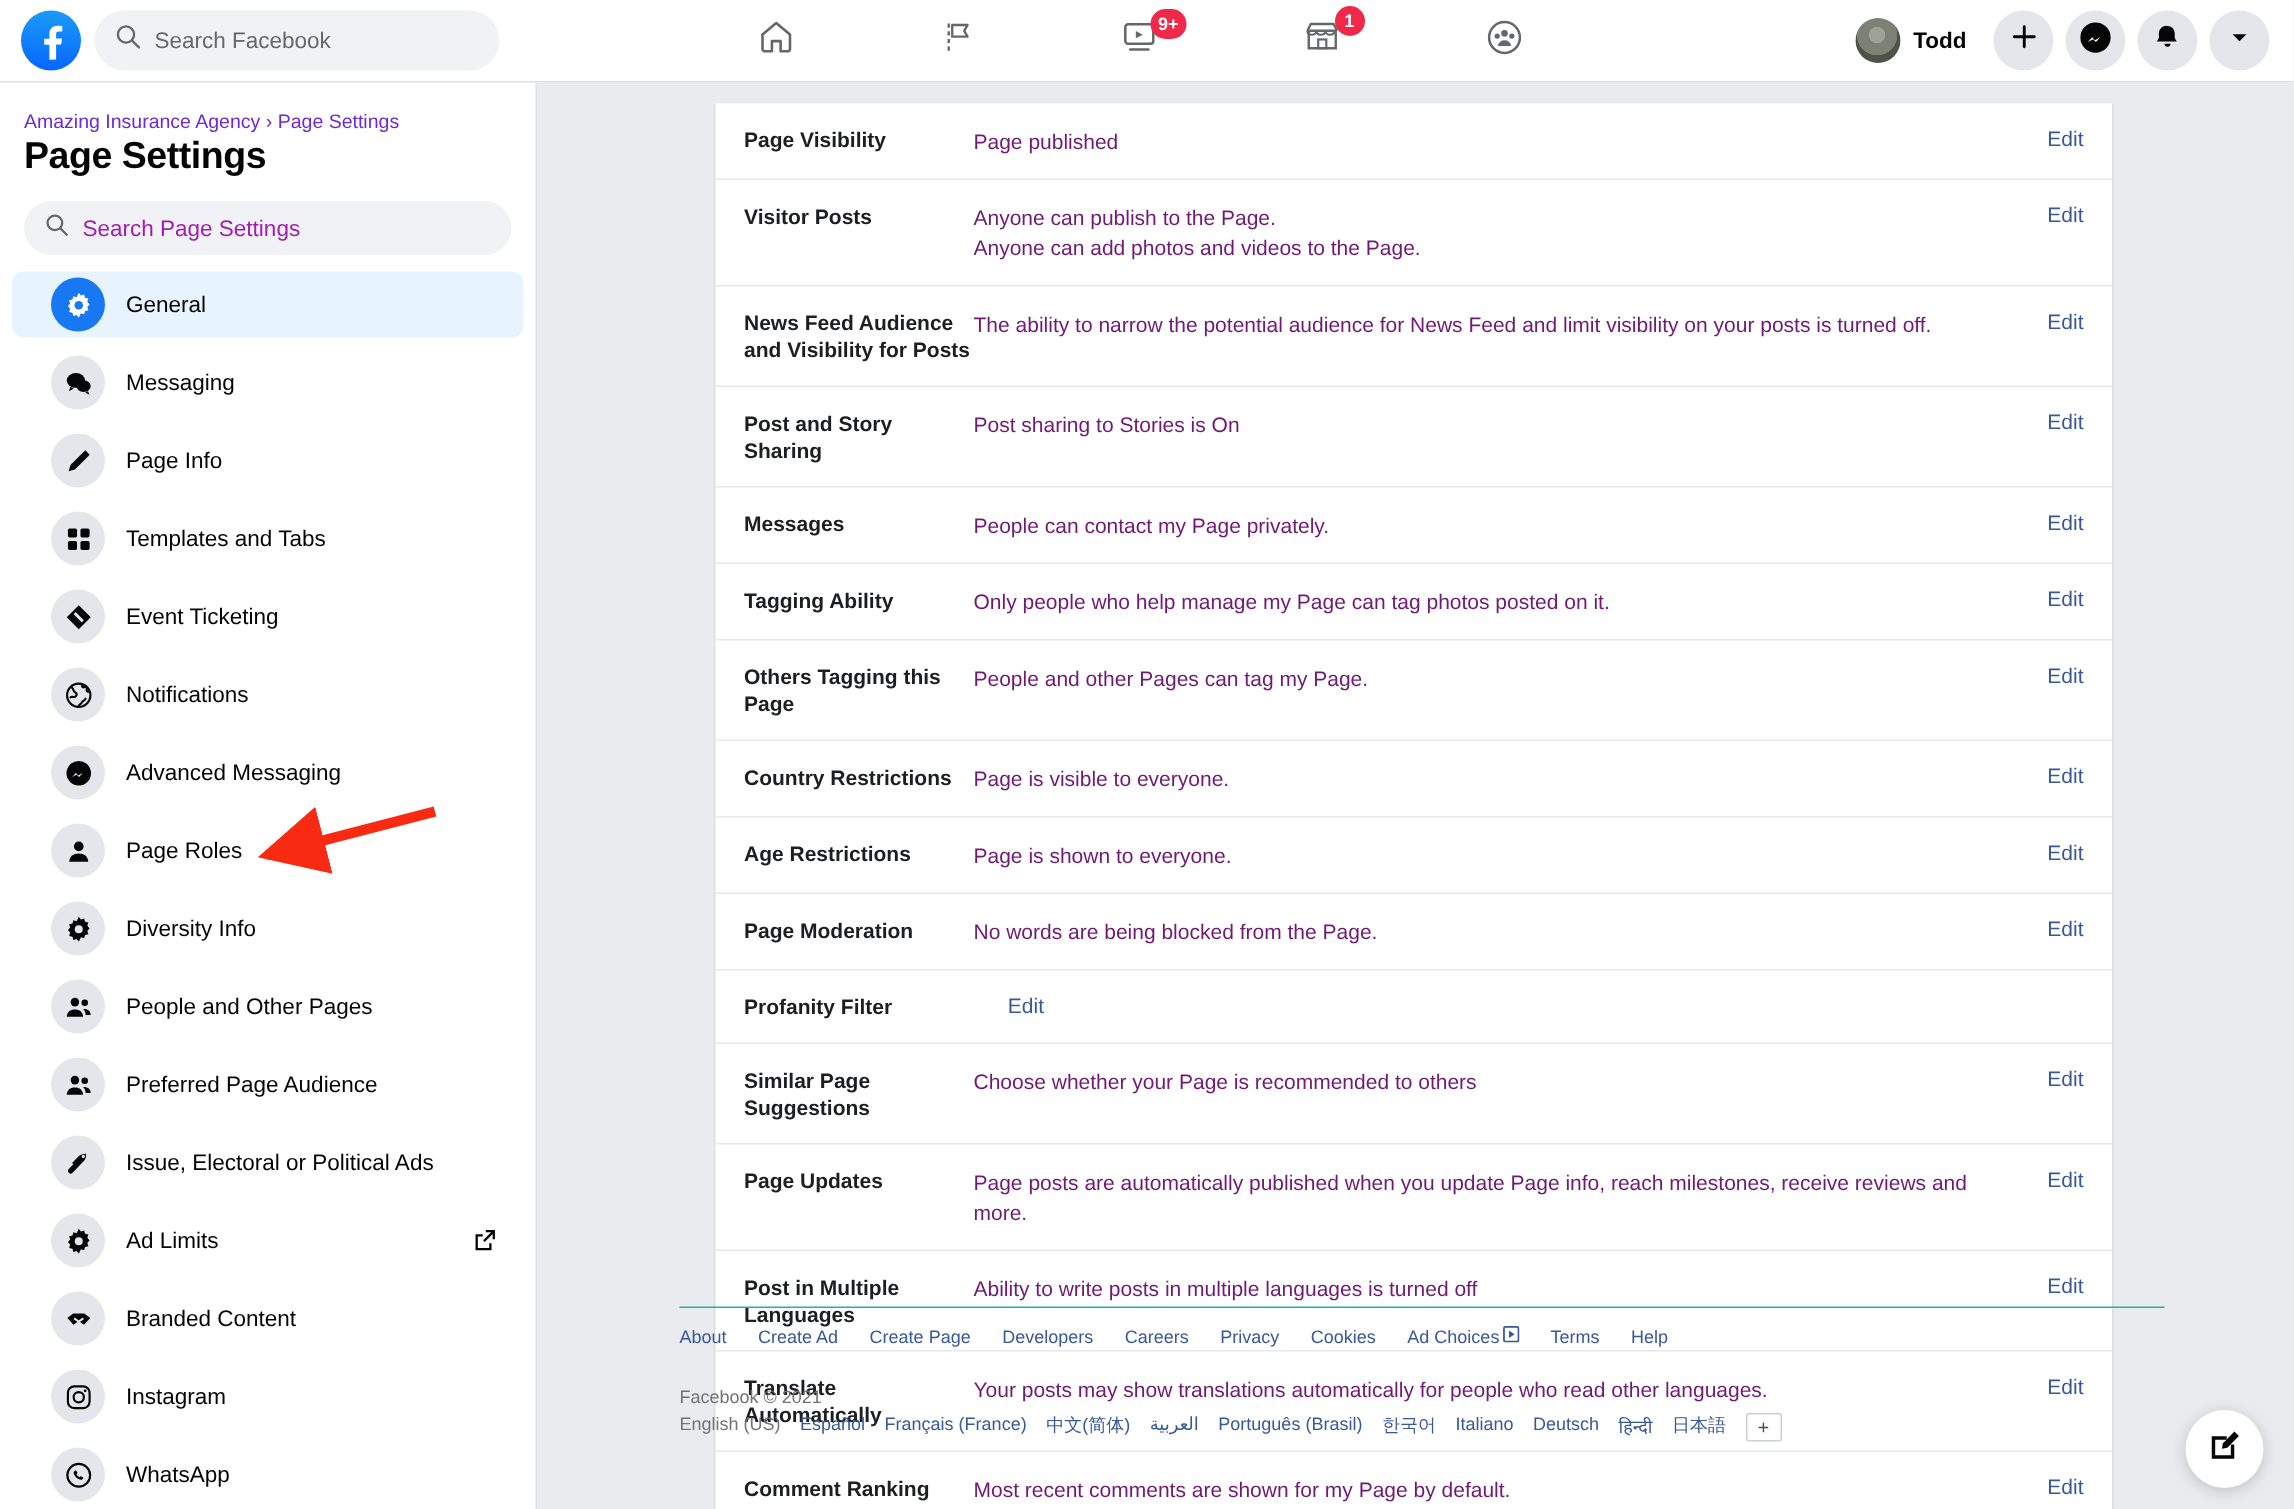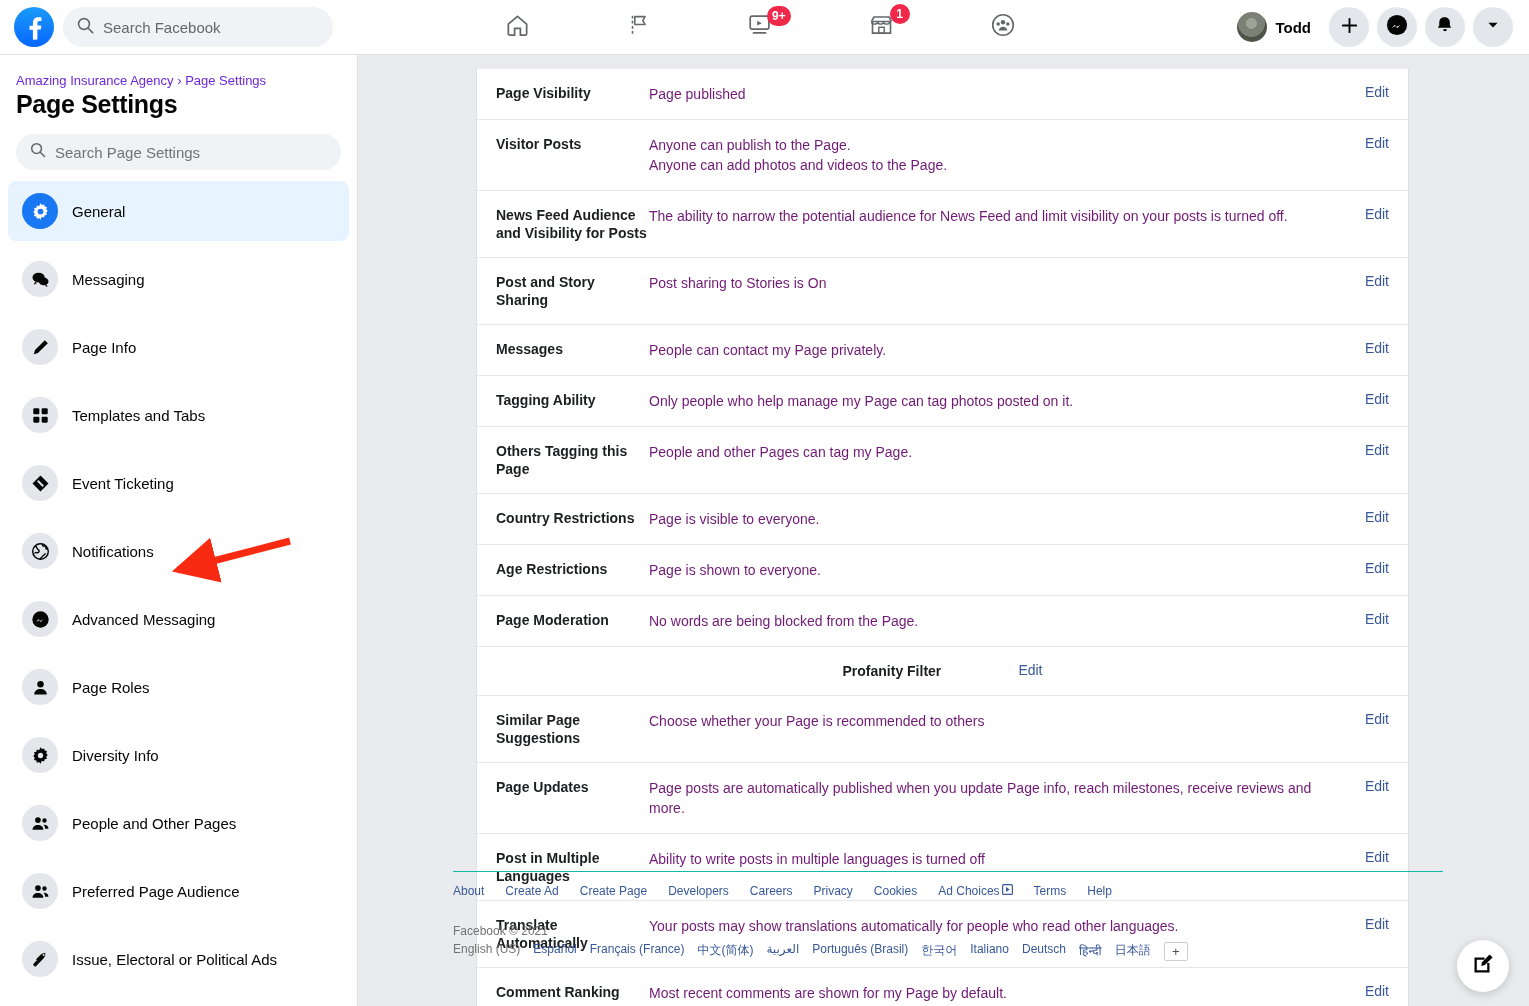--- a/index.html
+++ b/index.html
@@ -94,25 +94,25 @@
     font-size: 25px; font-weight: bold; color: #050505;
     letter-spacing: -0.3px;
   }
   .side-search {
     margin: 15px 16px 8px 16px;
     height: 36px; border-radius: 18px;
     background: #f0f2f5;
     display: flex; align-items: center; gap: 9px;
     padding: 0 14px;
   }
-  .side-search .ph { color: #737373; font-size: 15px; }
+  .side-search .ph { color: #a21caf; font-size: 15px; }
   .nav-list { padding: 3px 8px 20px 8px; }
   .nav-item {
     display: flex; align-items: center; gap: 14px;
-    height: 60px; padding: 0 14px; margin-bottom: 8px;
+    height: 44px; padding: 0 26px; margin-bottom: 8px;
     border-radius: 8px; cursor: pointer;
     position: relative;
   }
   .nav-item.active { background: #e7f3ff; }
   .nav-item .ni-icon {
     width: 36px; height: 36px; border-radius: 50%;
     background: #e4e6eb;
     display: flex; align-items: center; justify-content: center;
     flex: none;
   }
@@ -138,21 +138,20 @@
     border: 1px solid #dddfe2;
     border-top: none;
     border-radius: 0 0 3px 3px;
     box-shadow: 0 1px 1px rgba(0,0,0,0.04);
   }
   .srow {
     display: flex; align-items: flex-start;
     border-bottom: 1px solid #e6e8ec;
     padding: 15px 0;
     min-height: 37px;
-    justify-content: center;
   }
   .srow:last-child { border-bottom: none; }
   .srow .s-label {
     width: 172px; flex: none;
     padding-left: 19px;
     font-size: 14px; font-weight: bold; color: #1c1e21;
     line-height: 18px;
   }
   .srow .s-value {
     flex: 1;

